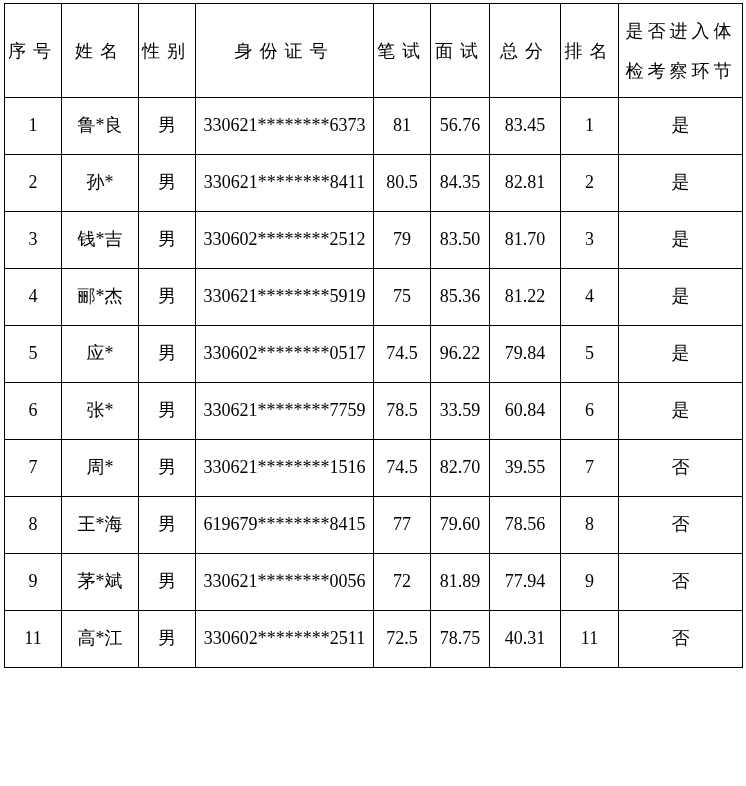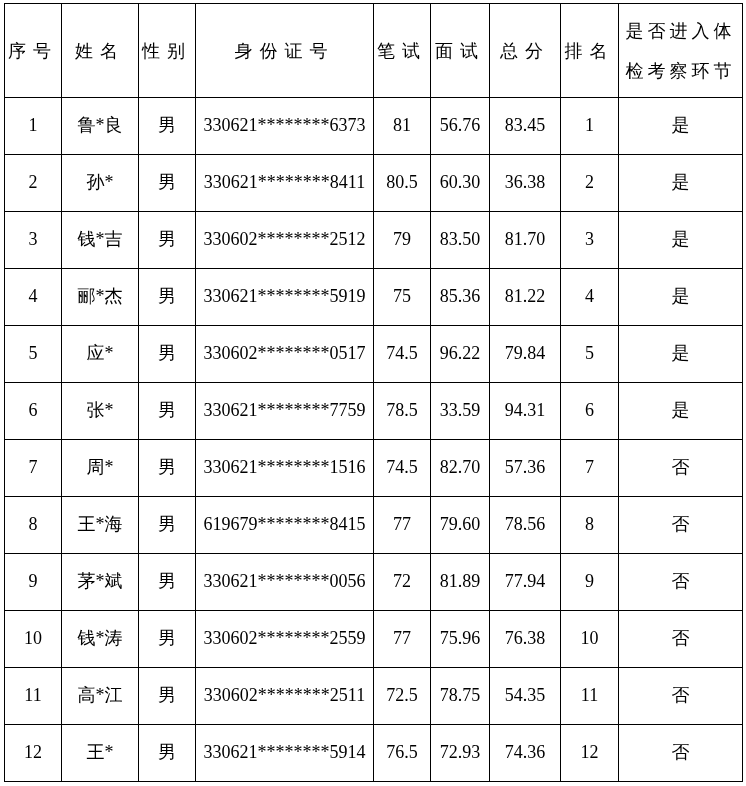--- a/index.html
+++ b/index.html
@@ -96,22 +96,22 @@
     <td>83.45</td>
     <td>1</td>
     <td>是</td>
   </tr>
         <tr>
     <td>2</td>
     <td>孙*</td>
     <td>男</td>
     <td>330621********8411</td>
     <td>80.5</td>
-    <td>60.30</td>
-    <td>36.38</td>
+    <td>84.35</td>
+    <td>82.81</td>
     <td>2</td>
     <td>是</td>
   </tr>
         <tr>
     <td>3</td>
     <td>钱*吉</td>
     <td>男</td>
     <td>330602********2512</td>
     <td>79</td>
     <td>83.50</td>
@@ -141,32 +141,32 @@
     <td>5</td>
     <td>是</td>
   </tr>
         <tr>
     <td>6</td>
     <td>张*</td>
     <td>男</td>
     <td>330621********7759</td>
     <td>78.5</td>
     <td>33.59</td>
-    <td>94.31</td>
+    <td>60.84</td>
     <td>6</td>
     <td>是</td>
   </tr>
         <tr>
     <td>7</td>
     <td>周*</td>
     <td>男</td>
     <td>330621********1516</td>
     <td>74.5</td>
     <td>82.70</td>
-    <td>57.36</td>
+    <td>39.55</td>
     <td>7</td>
     <td>否</td>
   </tr>
         <tr>
     <td>8</td>
     <td>王*海</td>
     <td>男</td>
     <td>619679********8415</td>
     <td>77</td>
     <td>79.60</td>
@@ -179,47 +179,25 @@
     <td>茅*斌</td>
     <td>男</td>
     <td>330621********0056</td>
     <td>72</td>
     <td>81.89</td>
     <td>77.94</td>
     <td>9</td>
     <td>否</td>
   </tr>
         <tr>
-    <td>10</td>
-    <td>钱*涛</td>
-    <td>男</td>
-    <td>330602********2559</td>
-    <td>77</td>
-    <td>75.96</td>
-    <td>76.38</td>
-    <td>10</td>
-    <td>否</td>
-  </tr>
-        <tr>
     <td>11</td>
     <td>高*江</td>
     <td>男</td>
     <td>330602********2511</td>
     <td>72.5</td>
     <td>78.75</td>
-    <td>54.35</td>
+    <td>40.31</td>
     <td>11</td>
-    <td>否</td>
-  </tr>
-        <tr>
-    <td>12</td>
-    <td>王*</td>
-    <td>男</td>
-    <td>330621********5914</td>
-    <td>76.5</td>
-    <td>72.93</td>
-    <td>74.36</td>
-    <td>12</td>
     <td>否</td>
   </tr>
       </tbody>
   </table>
 </div>
 
 </body></html>

